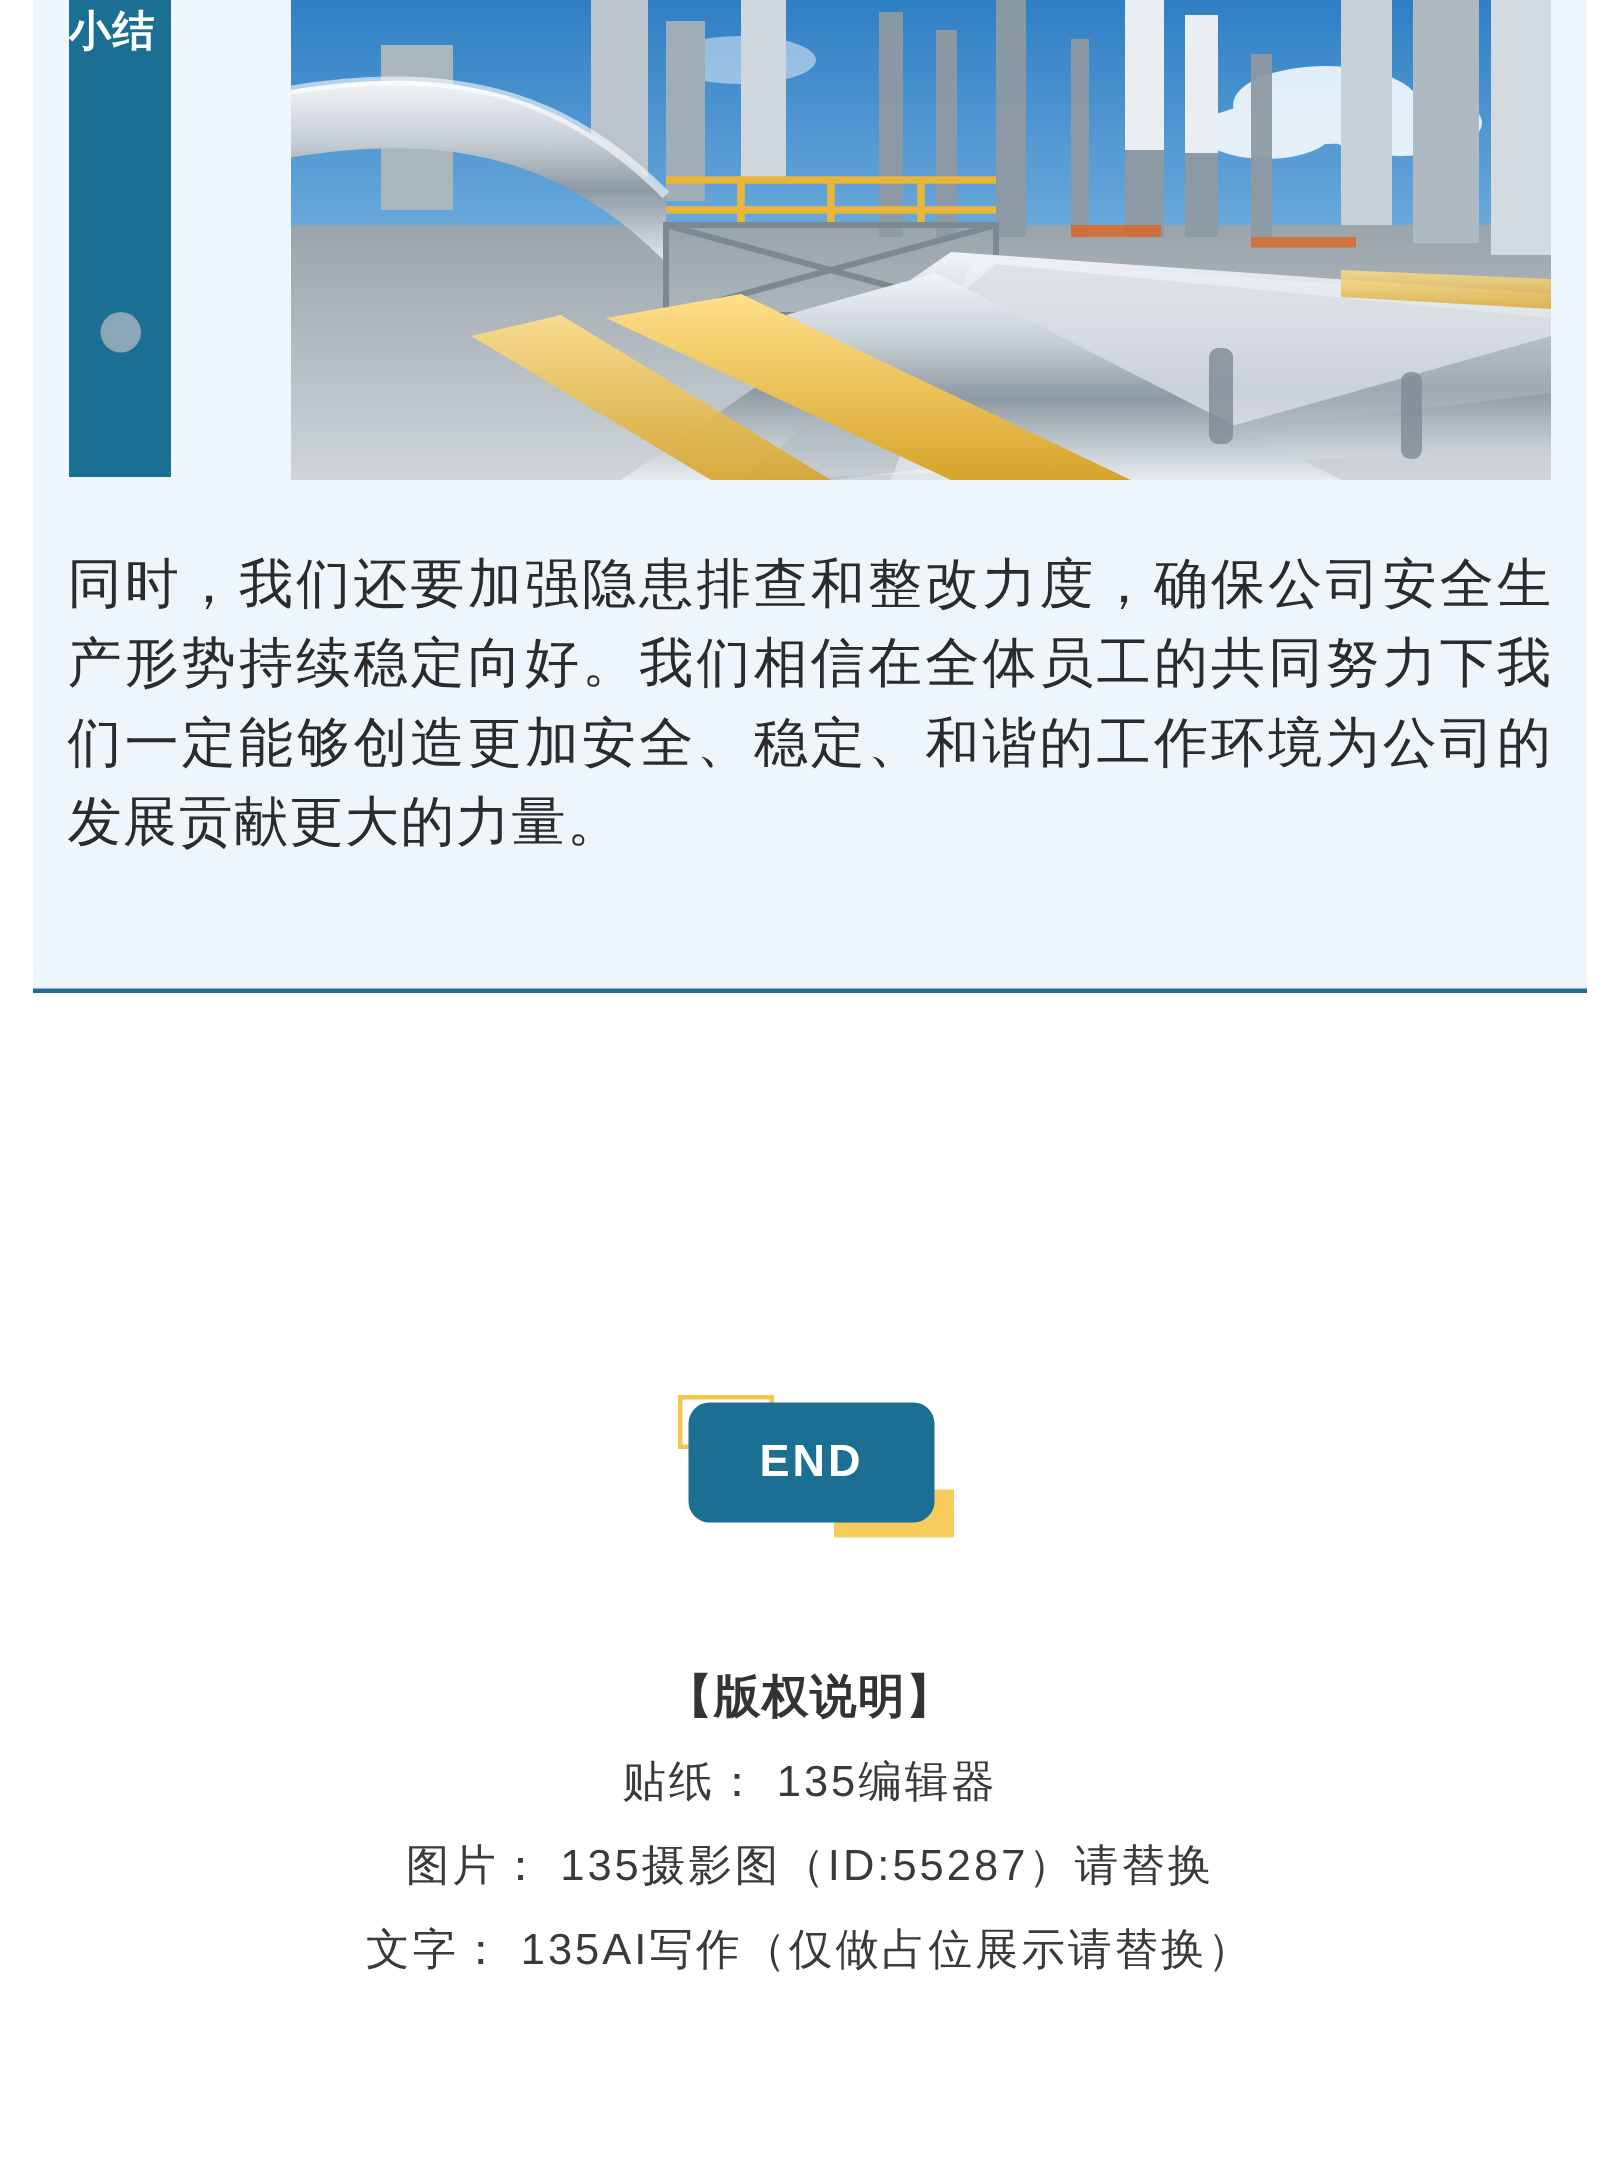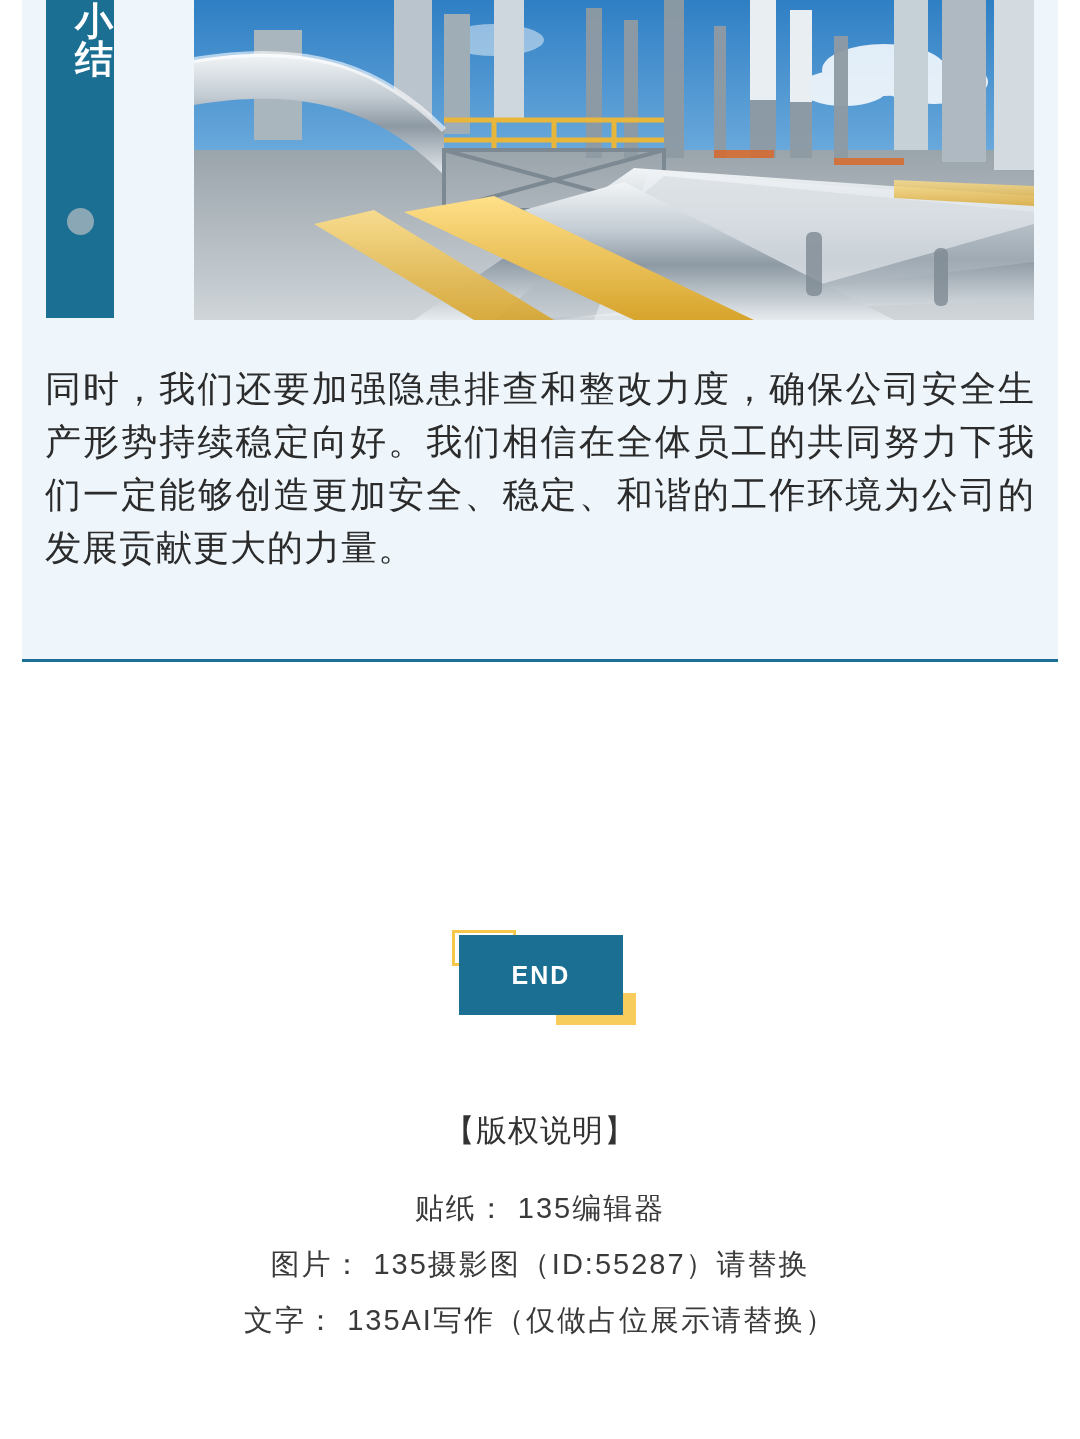--- a/index.html
+++ b/index.html
@@ -34,22 +34,22 @@
     width: 68px;
     height: 332px;
     background: #1b6f93;
     color: #ffffff;
   }
   .side-tab-text {
     position: absolute;
     top: 16px;
     left: 0;
     width: 68px;
-    text-align: right;
-    font-size: 38px;
+    text-align: left;
+    font-size: 28px;
     font-weight: bold;
     line-height: 38px;
     letter-spacing: 1px;
   }
   .side-tab-dot {
     position: absolute;
     left: 21px;
     top: 222px;
     width: 27px;
     height: 27px;
@@ -106,42 +106,43 @@
     background: #f8cc5c;
   }
   .end-box {
     position: absolute;
     left: 459px;
     top: 10px;
     width: 164px;
     height: 80px;
     background: #1b6f93;
     color: #ffffff;
-    font-size: 25px;
+    font-size: 30px;
     font-weight: bold;
     letter-spacing: 2px;
     display: flex;
     align-items: center;
     justify-content: center;
+    border-radius: 14px;
   }
 
   
   .copyright {
     position: absolute;
     left: 0;
     top: 1110px;
     width: 1080px;
     text-align: center;
     color: #333333;
   }
   .copyright-title {
     font-size: 31px;
-    font-weight: normal;
+    font-weight: bold;
     letter-spacing: 1px;
-    margin-bottom: 28px;
+    margin-bottom: 8px;
   }
   .copyright-line {
     font-size: 29px;
     line-height: 56px;
     letter-spacing: 2px;
     color: #3a3a3a;
   }
 </style>
 </head>
 <body>

